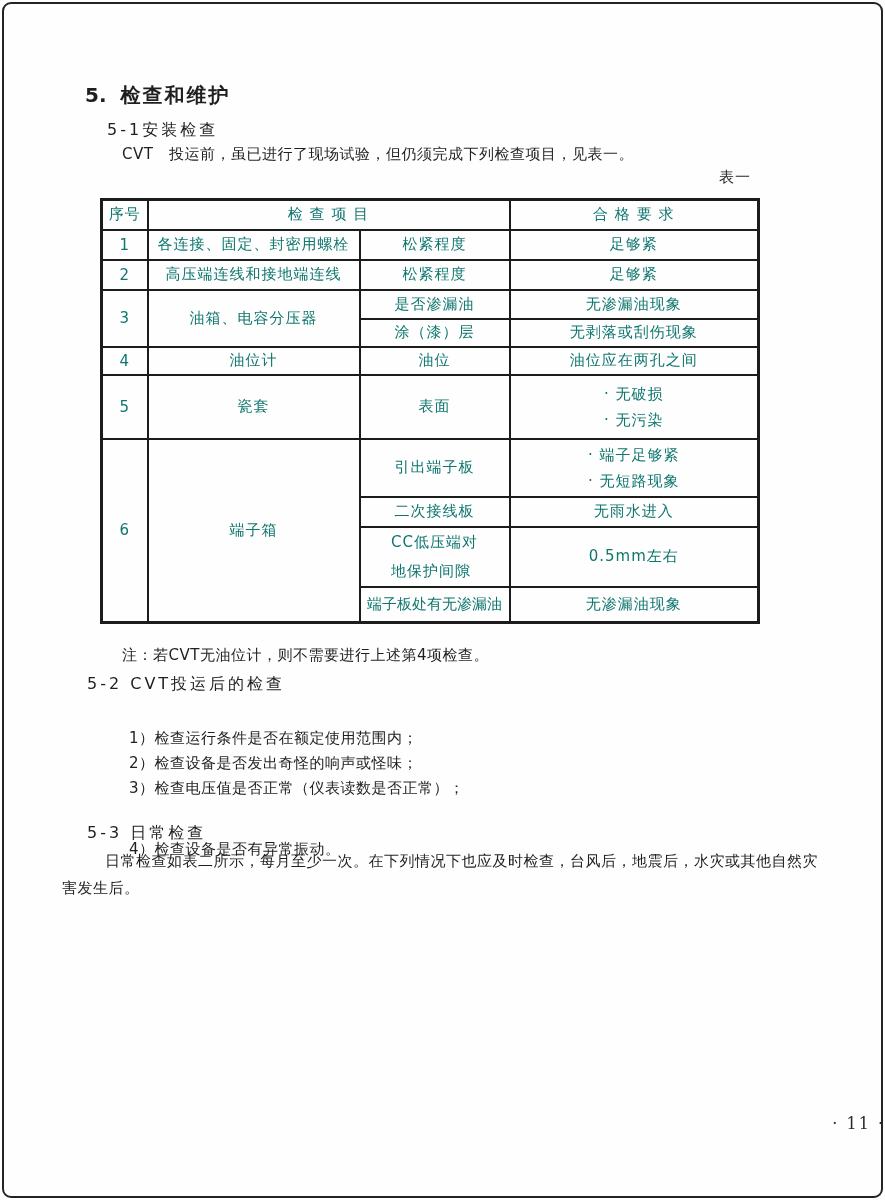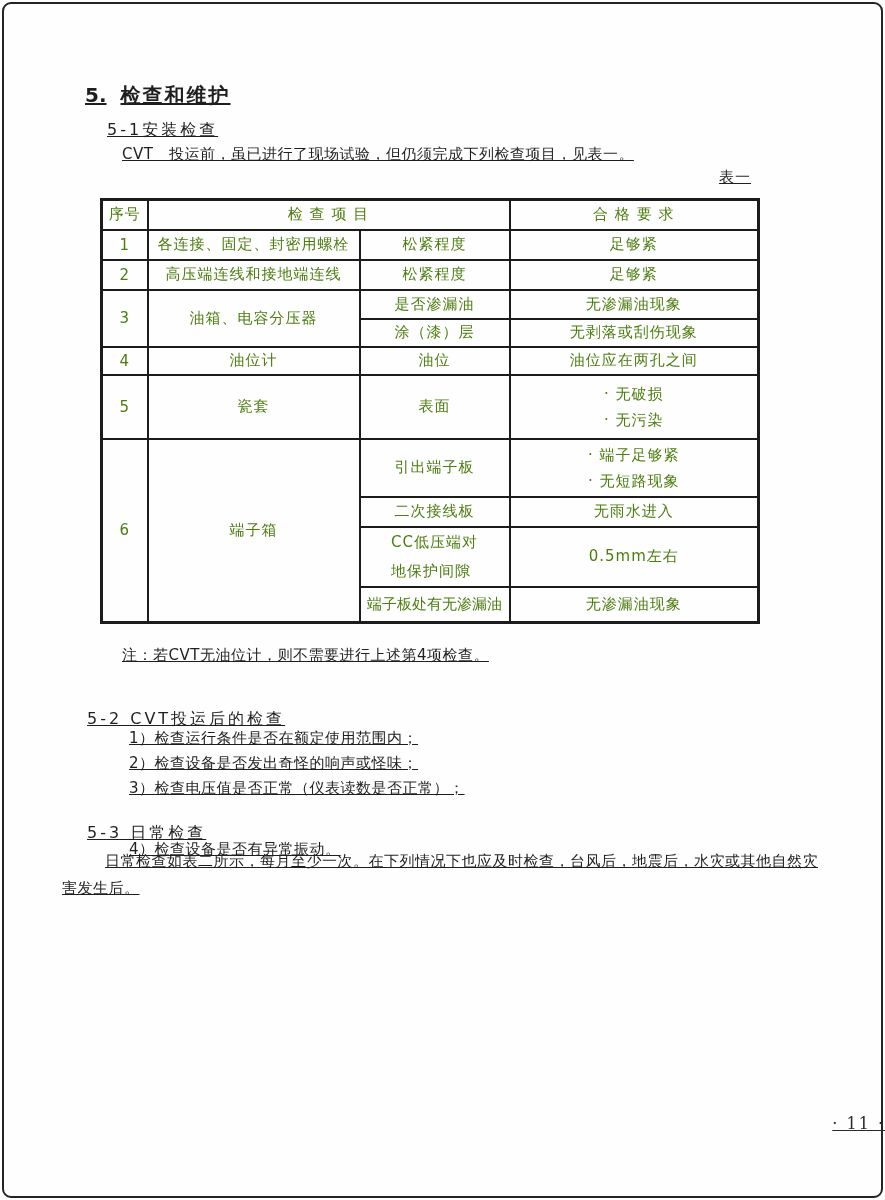--- a/index.html
+++ b/index.html
@@ -10,26 +10,26 @@
     font-family:"DejaVu Sans","Liberation Sans",sans-serif;
     color:#1f1f1f;
     overflow:hidden;
   }
   .frame{
     position:absolute;inset:2px;
     border:2px solid #242424;
     border-radius:9px;
     pointer-events:none;
   }
-  .abs{position:absolute;white-space:nowrap;text-decoration:underline;}
+  .abs{position:absolute;white-space:nowrap;}
   .doc-title{left:85px;top:82px;font-size:20px;font-weight:bold;letter-spacing:2px;}
   .doc-title .num{margin-right:14px;letter-spacing:0;}
   .h-sec{font-size:16px;letter-spacing:3px;}
   .h51{left:99px;top:120px;margin-left:8px;}
-  .h52{left:87px;top:674px;margin-top:35px;}
+  .h52{left:87px;top:674px;}
   .h53{left:87px;top:823px;}
   .body-txt{font-size:15px;letter-spacing:0.5px;}
   .intro1{left:122px;top:145px;}
   .tbl-caption{left:100px;top:168px;width:651px;text-align:right;font-size:15px;letter-spacing:1px;}
   .note{left:122px;top:646px;}
   .intro2{left:122px;top:703px;}
   .li0{left:129px;top:729px;}
   .li1{left:129px;top:754px;}
   .li2{left:129px;top:779px;}
   .li3{left:129px;top:840px;}
@@ -41,21 +41,21 @@
     width:657px;border-collapse:collapse;
     border:3px solid #1c1c1c;
     font-size:15px;
     table-layout:fixed;
   }
   table.insp td{
     border:2px solid #1c1c1c;
     text-align:center;vertical-align:middle;
     padding:0 2px;
     letter-spacing:1px;
-    color:#4d7c0f;
+    color:#0f766e;
   }
   td.hdr{letter-spacing:2px;}
   .ml{display:inline-block;text-align:left;line-height:26px;letter-spacing:1px;}
   .ml.cc{line-height:29px;letter-spacing:1px;}
 </style>
 </head>
 <body>
 
 <div class="page">
   <div class="frame"></div>

